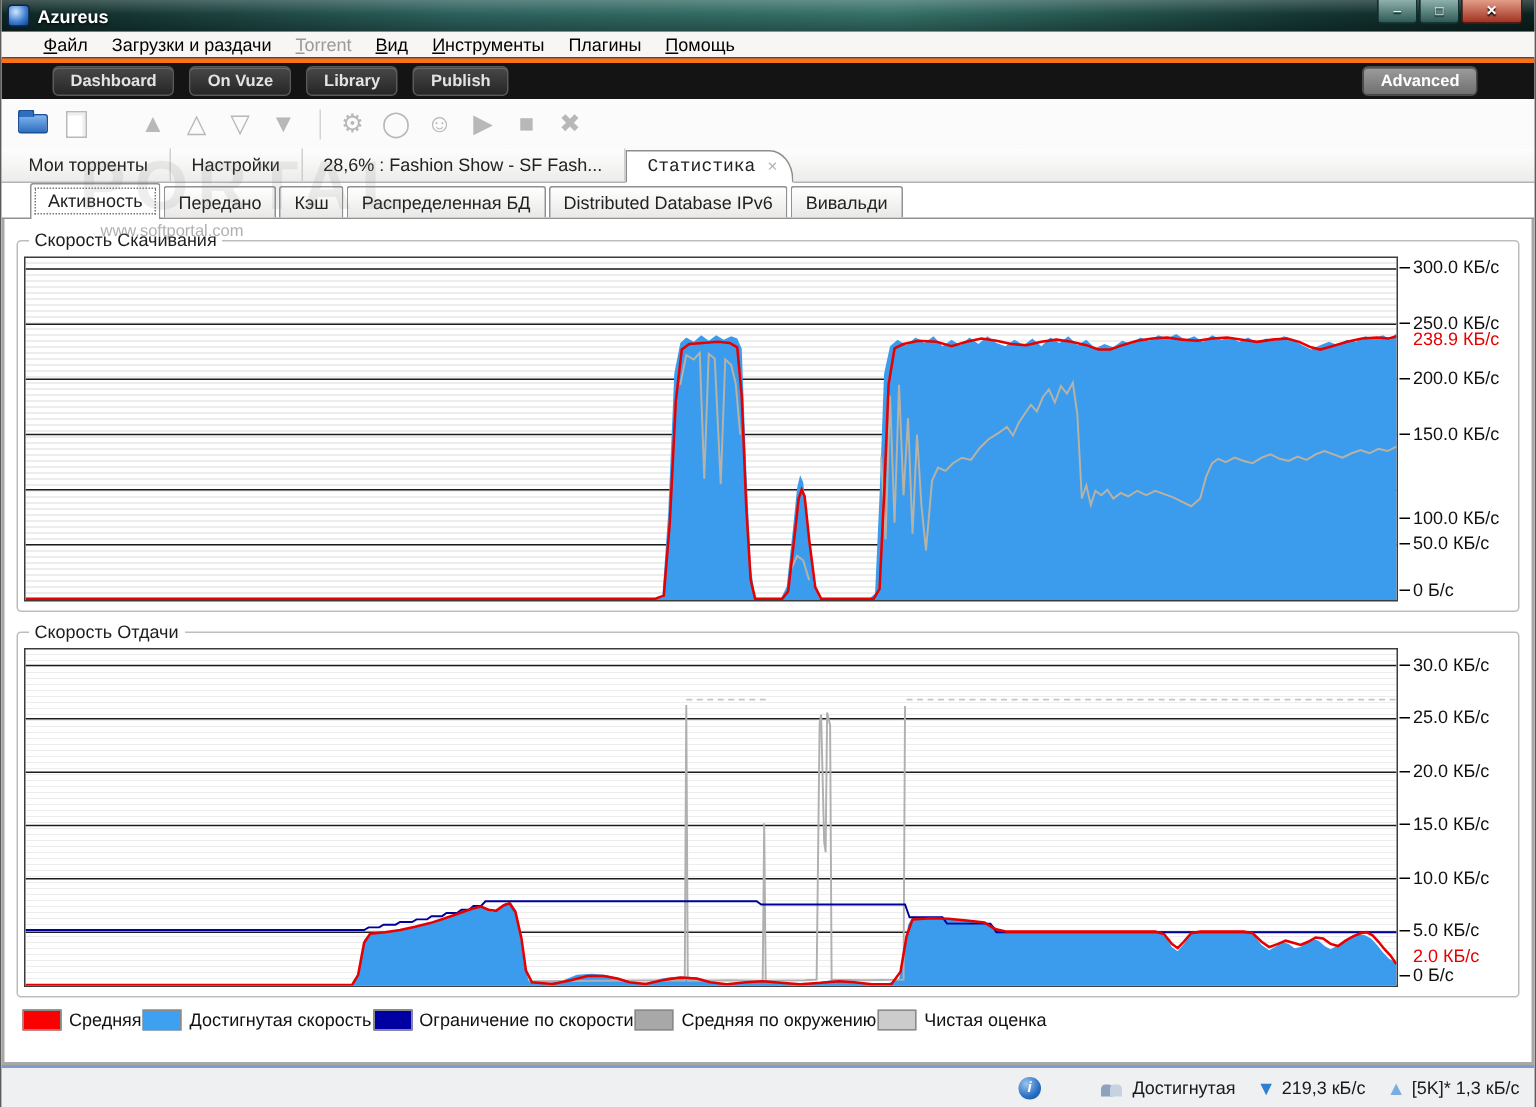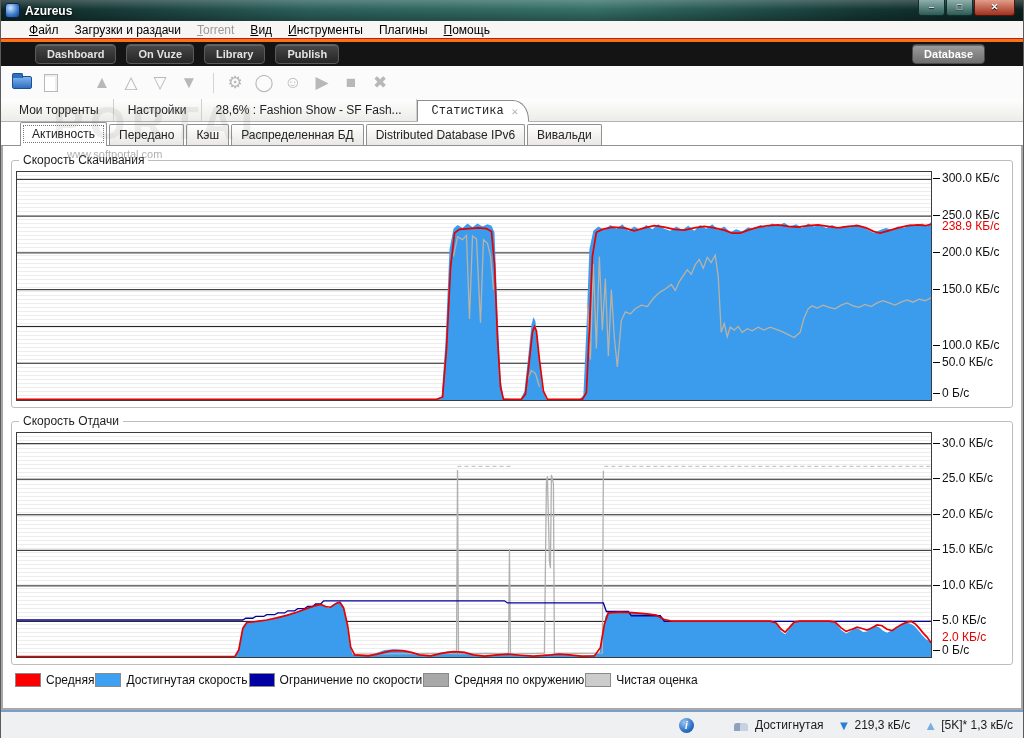--- a/index.html
+++ b/index.html
@@ -112,21 +112,21 @@
       <span class="menu-item"><span class="u">И</span>нструменты</span>
       <span class="menu-item">Плагины</span>
       <span class="menu-item"><span class="u">П</span>омощь</span>
     </div>
 
   <div class="vuzebar" id="vuzebar">
       <span class="vuze-btn">Dashboard</span>
       <span class="vuze-btn">On Vuze</span>
       <span class="vuze-btn">Library</span>
       <span class="vuze-btn">Publish</span>
-      <span class="vuze-btn advanced">Database</span>
+      <span class="vuze-btn advanced">Advanced</span>
     </div>
 
   <div class="iconbar" id="iconbar">
       <span class="tool-icon">
         <span class="art-folder"></span>
       </span>
       <span class="tool-icon">
         <span class="art-file"></span>
       </span>
       <span class="gap"></span>

